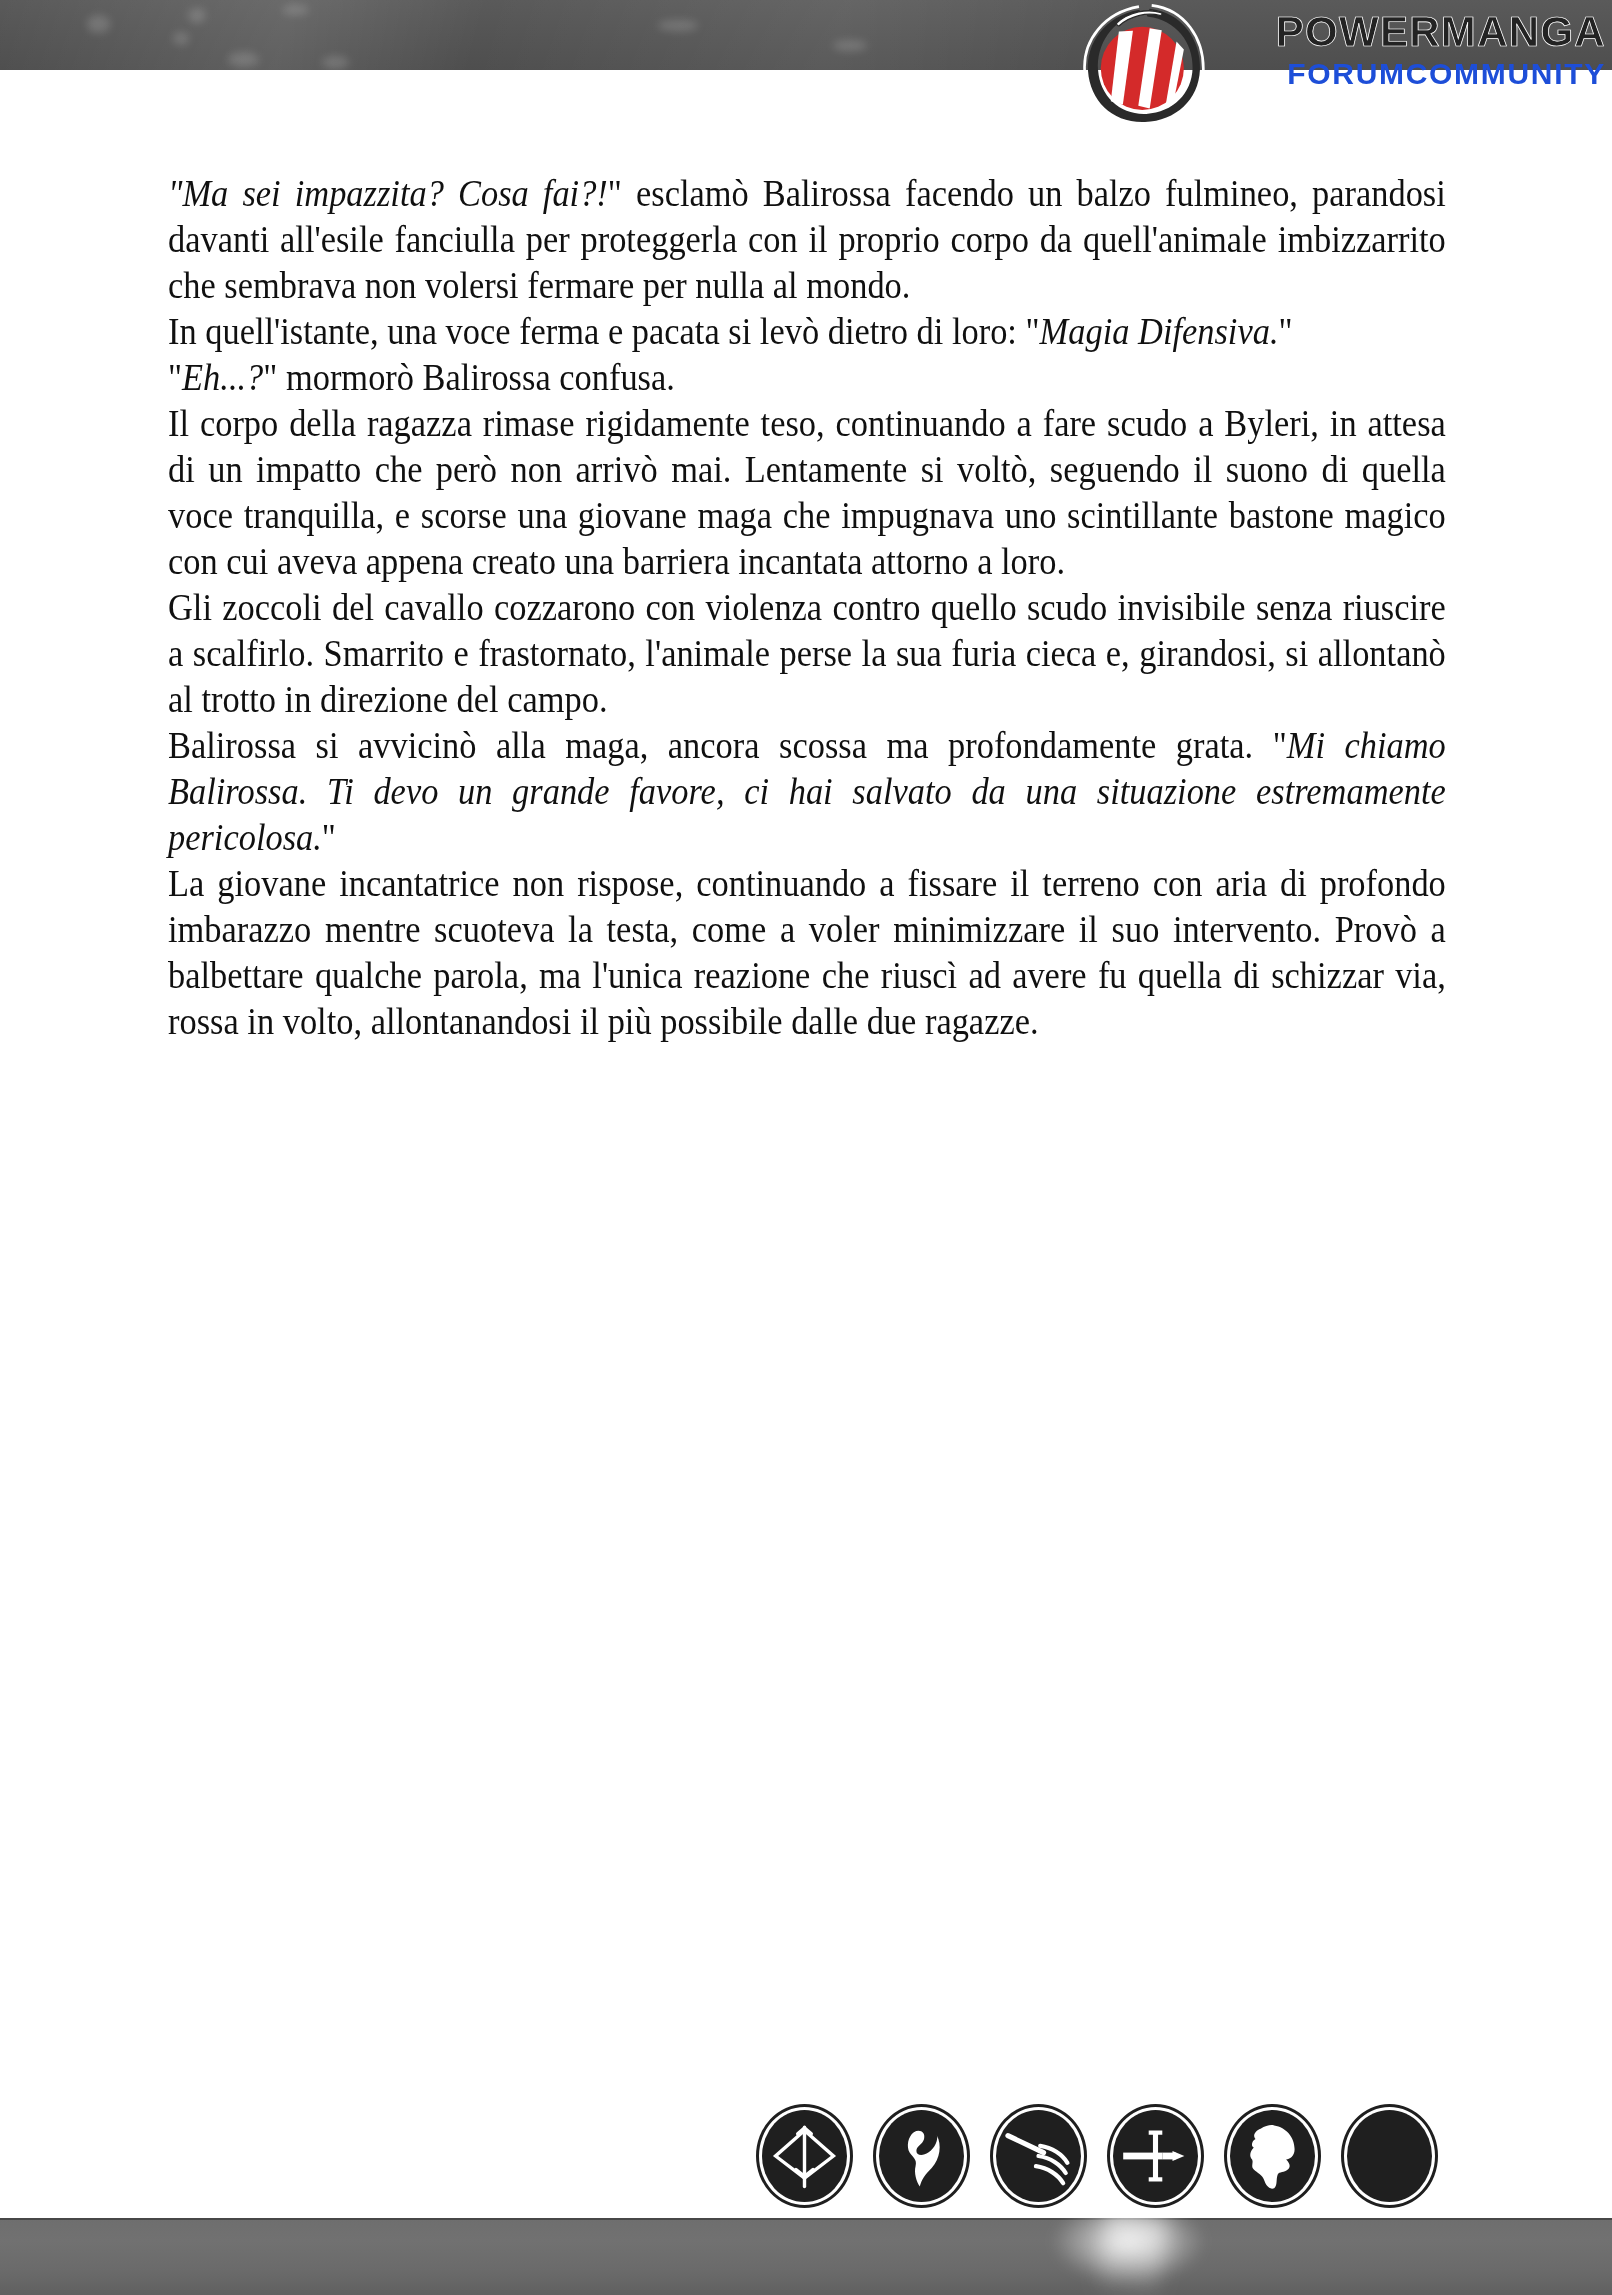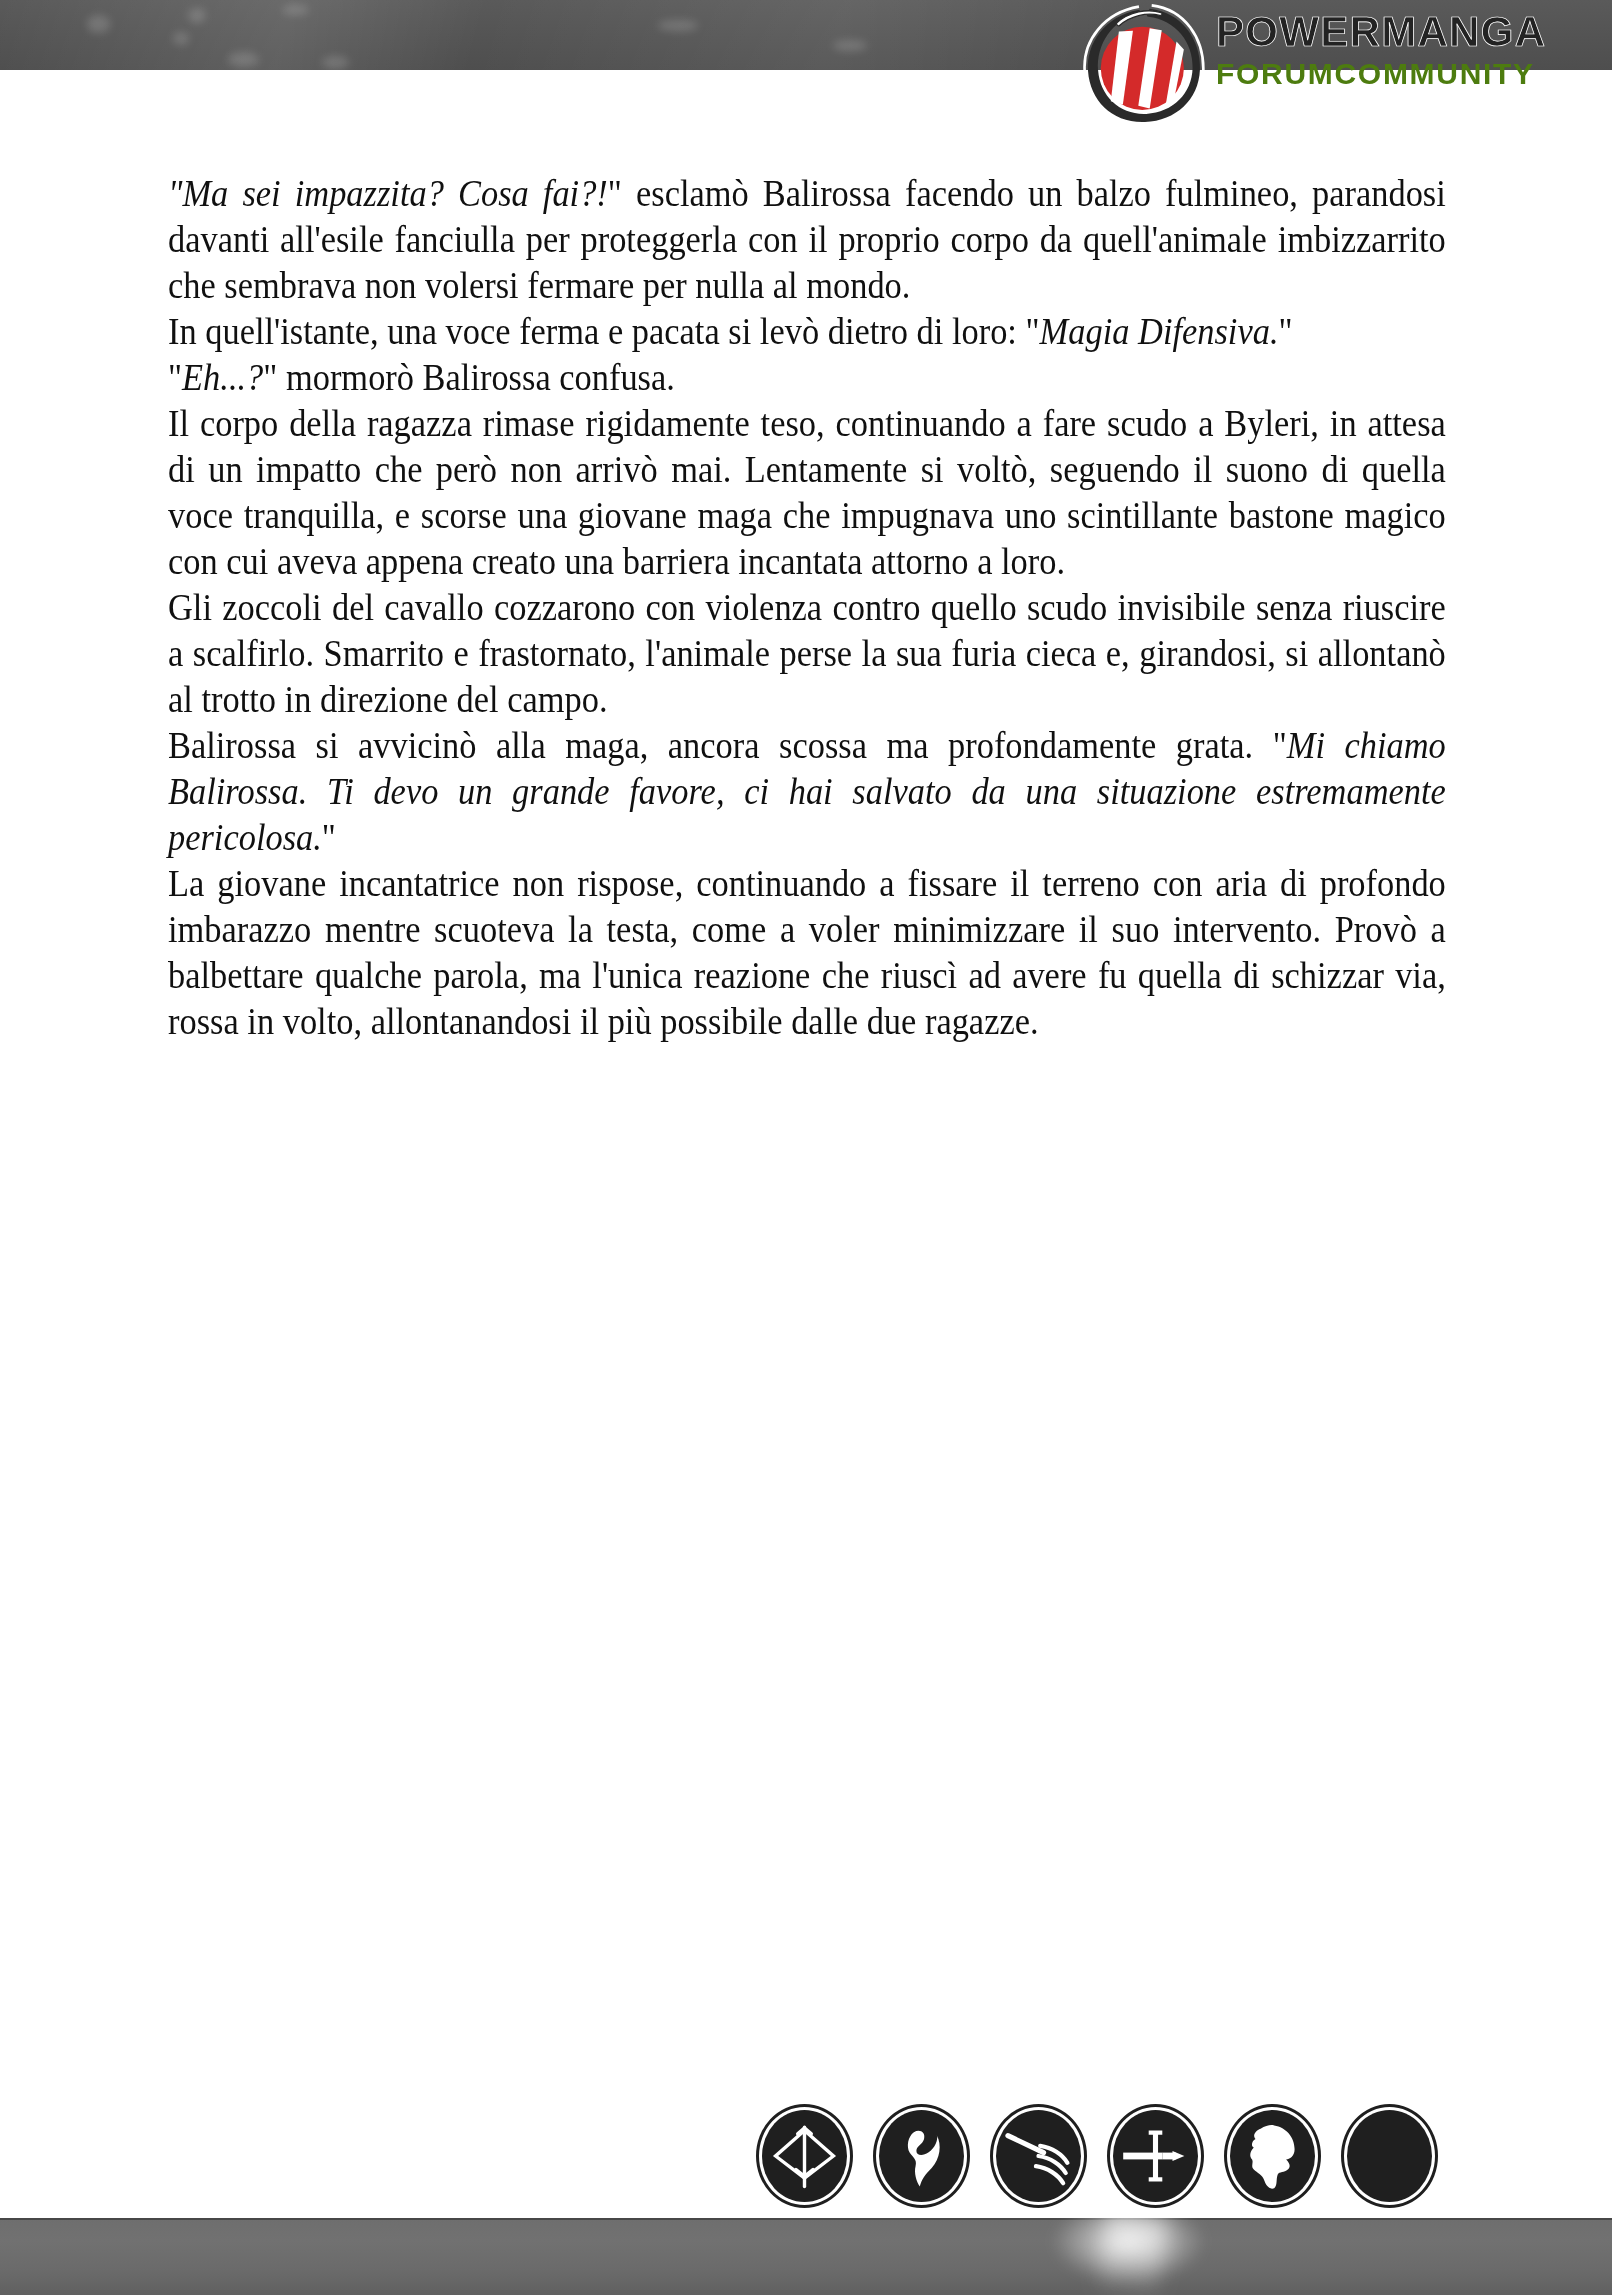--- a/index.html
+++ b/index.html
@@ -71,20 +71,21 @@
     background: rgba(0,0,0,0.35);
   }
 
   
   .logo {
     position: absolute;
     left: 1082px;
     top: 1.3px;
     width: 531px;
     height: 124px;
+    text-align: right;
   }
   .logo-mark {
     position: absolute;
     left: 0; top: 2.7px;
     width: 124px; height: 121px;
   }
   .logo-text {
     position: absolute;
     left: 134px;
     top: 9.4px;
@@ -99,21 +100,21 @@
     line-height: 1;
     -webkit-text-stroke: 0.7px #ffffff;
     text-shadow: 0 0 0.7px #ffffff;
     white-space: nowrap;
   }
   .logo-sub {
     font-family: "Liberation Sans", sans-serif;
     font-weight: bold;
     font-size: 30px;
     letter-spacing: 1.7px;
-    color: #4d7c0f;
+    color: #1d4ed8;
     line-height: 1;
     margin-top: 6px;
     white-space: nowrap;
   }
 
   
   .page-body {
     position: absolute;
     left: 168px;
     top: 171px;

